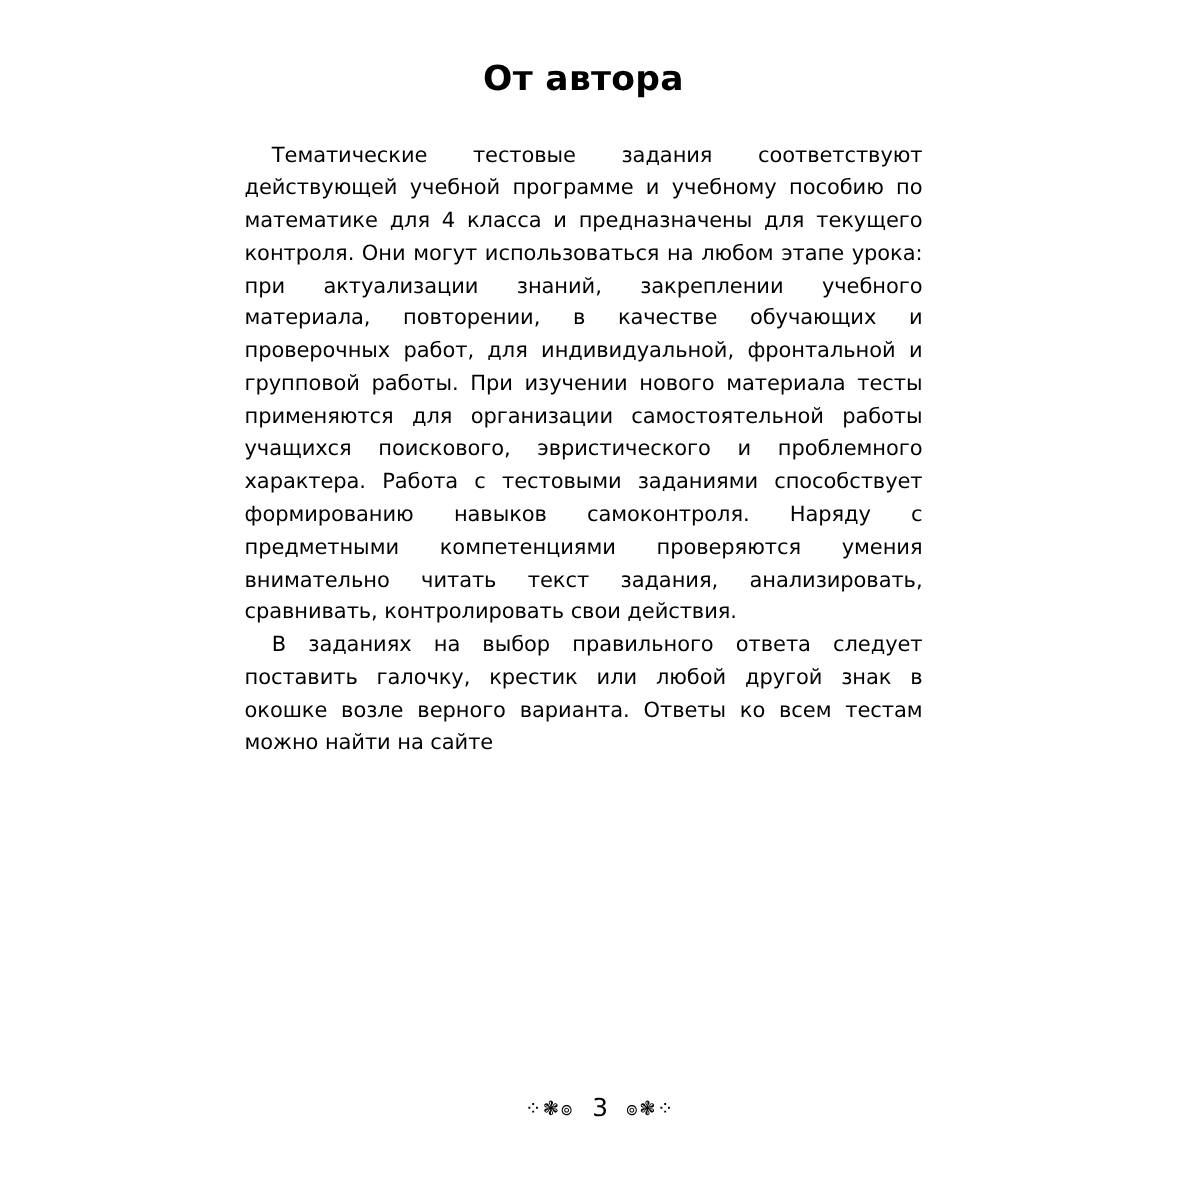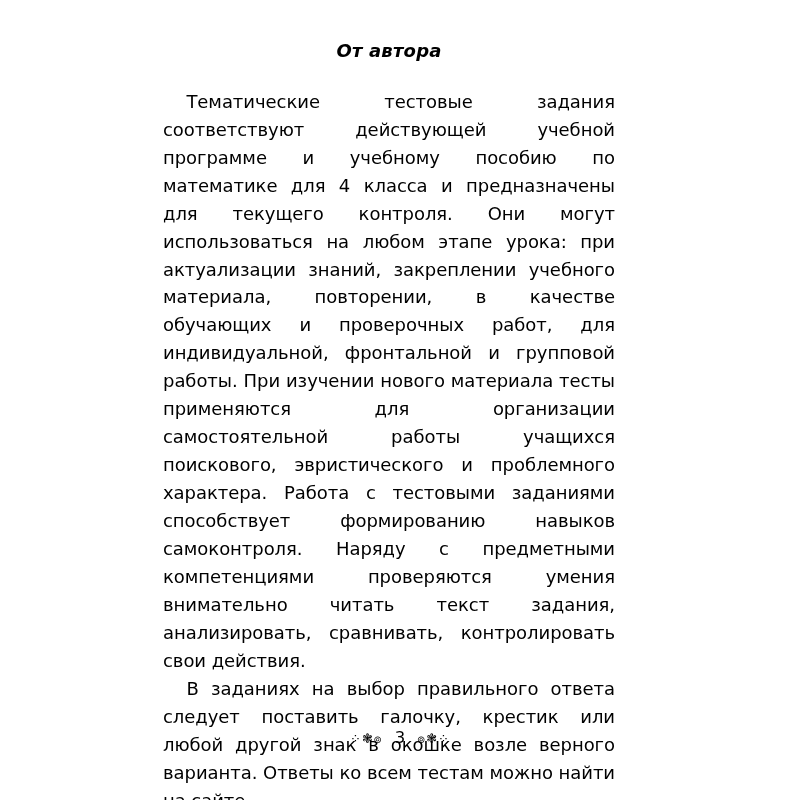--- a/index.html
+++ b/index.html
@@ -22,29 +22,28 @@
   }
   .content {
     position: absolute;
     left: 163px;
     top: 40px;
     width: 452px;
   }
   .chapter-title {
     text-align: center;
     font-weight: bold;
-    font-size: 18px;
+    font-size: 23px;
     letter-spacing: 0.2px;
     margin: 0 0 26px 0;
     line-height: 1.2;
-    font-style: italic;
   }
   .para {
     margin: 0;
-    font-size: 18px;
+    font-size: 14px;
     line-height: 1.555;
     text-align: justify;
     text-justify: inter-word;
     letter-spacing: -0.05px;
   }
   .para + .para {
     margin-top: 0;
   }
   .para .indent {
     display: inline-block;

